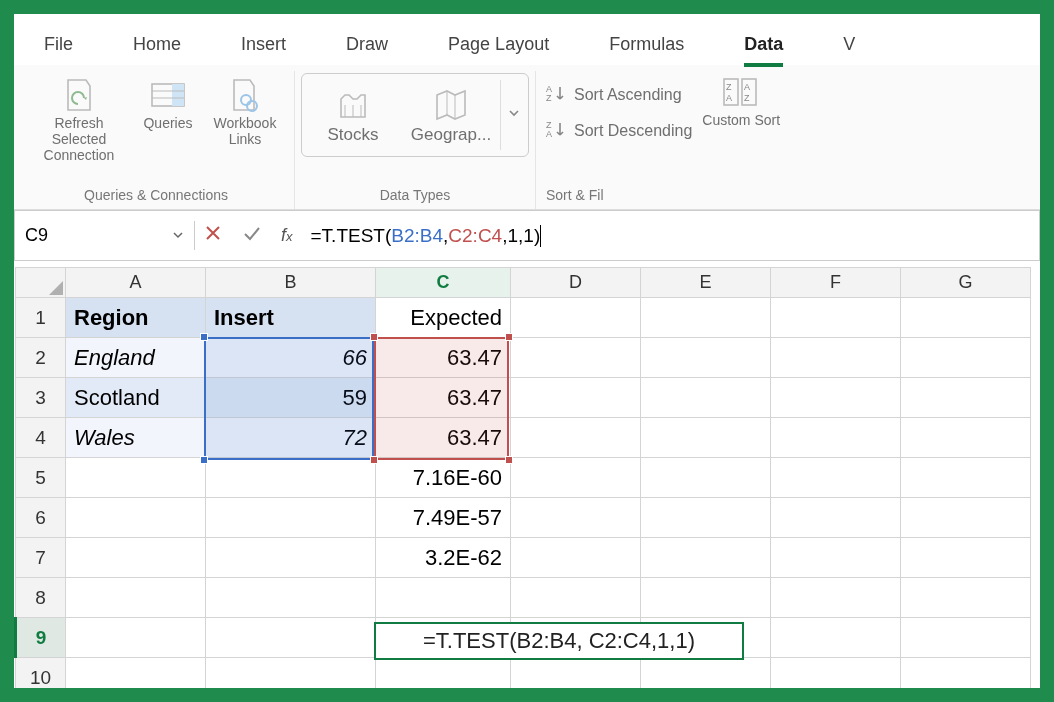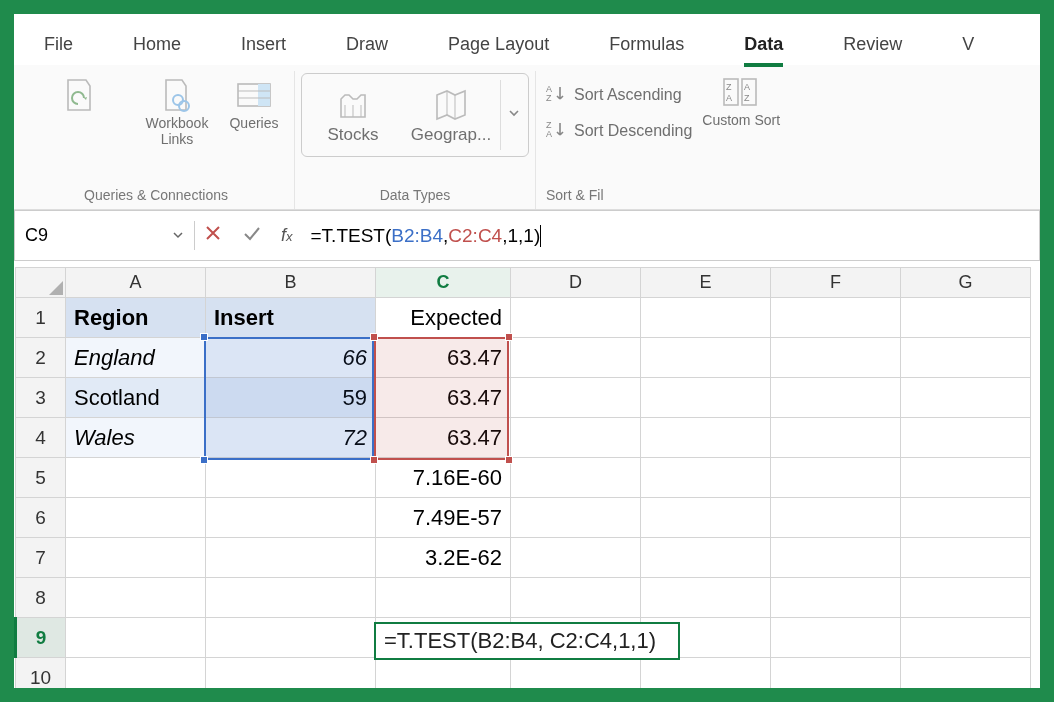--- a/index.html
+++ b/index.html
@@ -79,56 +79,56 @@
 <div class="excel-window">
 
   <div class="ribbon-tabs">
     <div class="tab">File</div>
     <div class="tab">Home</div>
     <div class="tab">Insert</div>
     <div class="tab">Draw</div>
     <div class="tab">Page Layout</div>
     <div class="tab">Formulas</div>
     <div class="tab active">Data</div>
-    <div class="tab">Review</div>
     <div class="tab">V</div>
   </div>
 
   <div class="ribbon">
     <div class="ribbon-group">
       <div class="ribbon-buttons">
         <div class="ribbon-btn" style="width:110px">
           <span class="icon">
             <svg width="34" height="38" viewBox="0 0 34 38">
                 <path d="M6 4h18l4 6v24H6z" fill="none" stroke="#bbb" stroke-width="1.6"></path>
                 <path d="M16 28a6 6 0 1 1 6-6" fill="none" stroke="#8fb98f" stroke-width="2"></path>
                 <path d="M22 22l3-1-1 3z" fill="#8fb98f"></path>
               </svg>
           </span>
-        </div>
-        <div class="ribbon-btn" style="width:86px">
-          <span class="icon">
-            <svg width="34" height="38" viewBox="0 0 34 38">
-                <path d="M6 4h16l4 6v24H6z" fill="none" stroke="#bbb" stroke-width="1.6"></path>
-                <circle cx="18" cy="24" r="5" fill="none" stroke="#9cc5e8" stroke-width="2"></circle>
-                <circle cx="24" cy="30" r="5" fill="none" stroke="#9cc5e8" stroke-width="2"></circle>
-              </svg>
-          </span>
-          <span>Workbook Links</span>
+          <span>Refresh Selected Connection</span>
         </div>
         <div class="ribbon-btn" style="width:68px">
           <span class="icon">
             <svg width="40" height="32" viewBox="0 0 40 32">
                 <rect x="4" y="5" width="32" height="22" fill="none" stroke="#bbb" stroke-width="1.6"></rect>
                 <rect x="24" y="5" width="12" height="22" fill="#cfe5f5"></rect>
                 <line x1="4" y1="12" x2="36" y2="12" stroke="#bbb"></line>
                 <line x1="4" y1="19" x2="36" y2="19" stroke="#bbb"></line>
               </svg>
           </span>
           <span>Queries</span>
+        </div>
+        <div class="ribbon-btn" style="width:86px">
+          <span class="icon">
+            <svg width="34" height="38" viewBox="0 0 34 38">
+                <path d="M6 4h16l4 6v24H6z" fill="none" stroke="#bbb" stroke-width="1.6"></path>
+                <circle cx="18" cy="24" r="5" fill="none" stroke="#9cc5e8" stroke-width="2"></circle>
+                <circle cx="24" cy="30" r="5" fill="none" stroke="#9cc5e8" stroke-width="2"></circle>
+              </svg>
+          </span>
+          <span>Workbook Links</span>
         </div>
       </div>
       <div class="ribbon-group-label">Queries &amp; Connections</div>
     </div>
 
     <div class="ribbon-group">
       <div class="ribbon-buttons">
         <div class="datatypes-box">
           <div class="ribbon-btn">
             <span class="icon">
@@ -358,16 +358,16 @@
     <div class="handle blue" style="left:356px; top:66px;"></div>
     <div class="handle blue" style="left:186px; top:189px;"></div>
     <div class="handle blue" style="left:356px; top:189px;"></div>
 
     <div class="range-red" style="left:360px; top:70px; width:135px; height:123px;"></div>
     <div class="handle red" style="left:356px; top:66px;"></div>
     <div class="handle red" style="left:491px; top:66px;"></div>
     <div class="handle red" style="left:356px; top:189px;"></div>
     <div class="handle red" style="left:491px; top:189px;"></div>
 
-    <div class="formula-cell" style="left:360px; top:355px; width:306px;">=T.TEST(B2:B4, C2:C4,1,1)</div>
+    <div class="formula-cell" style="left:360px; top:355px; width:370px;text-align:center;">=T.TEST(B2:B4, C2:C4,1,1)</div>
   </div>
 
 </div>
 
 </body></html>

